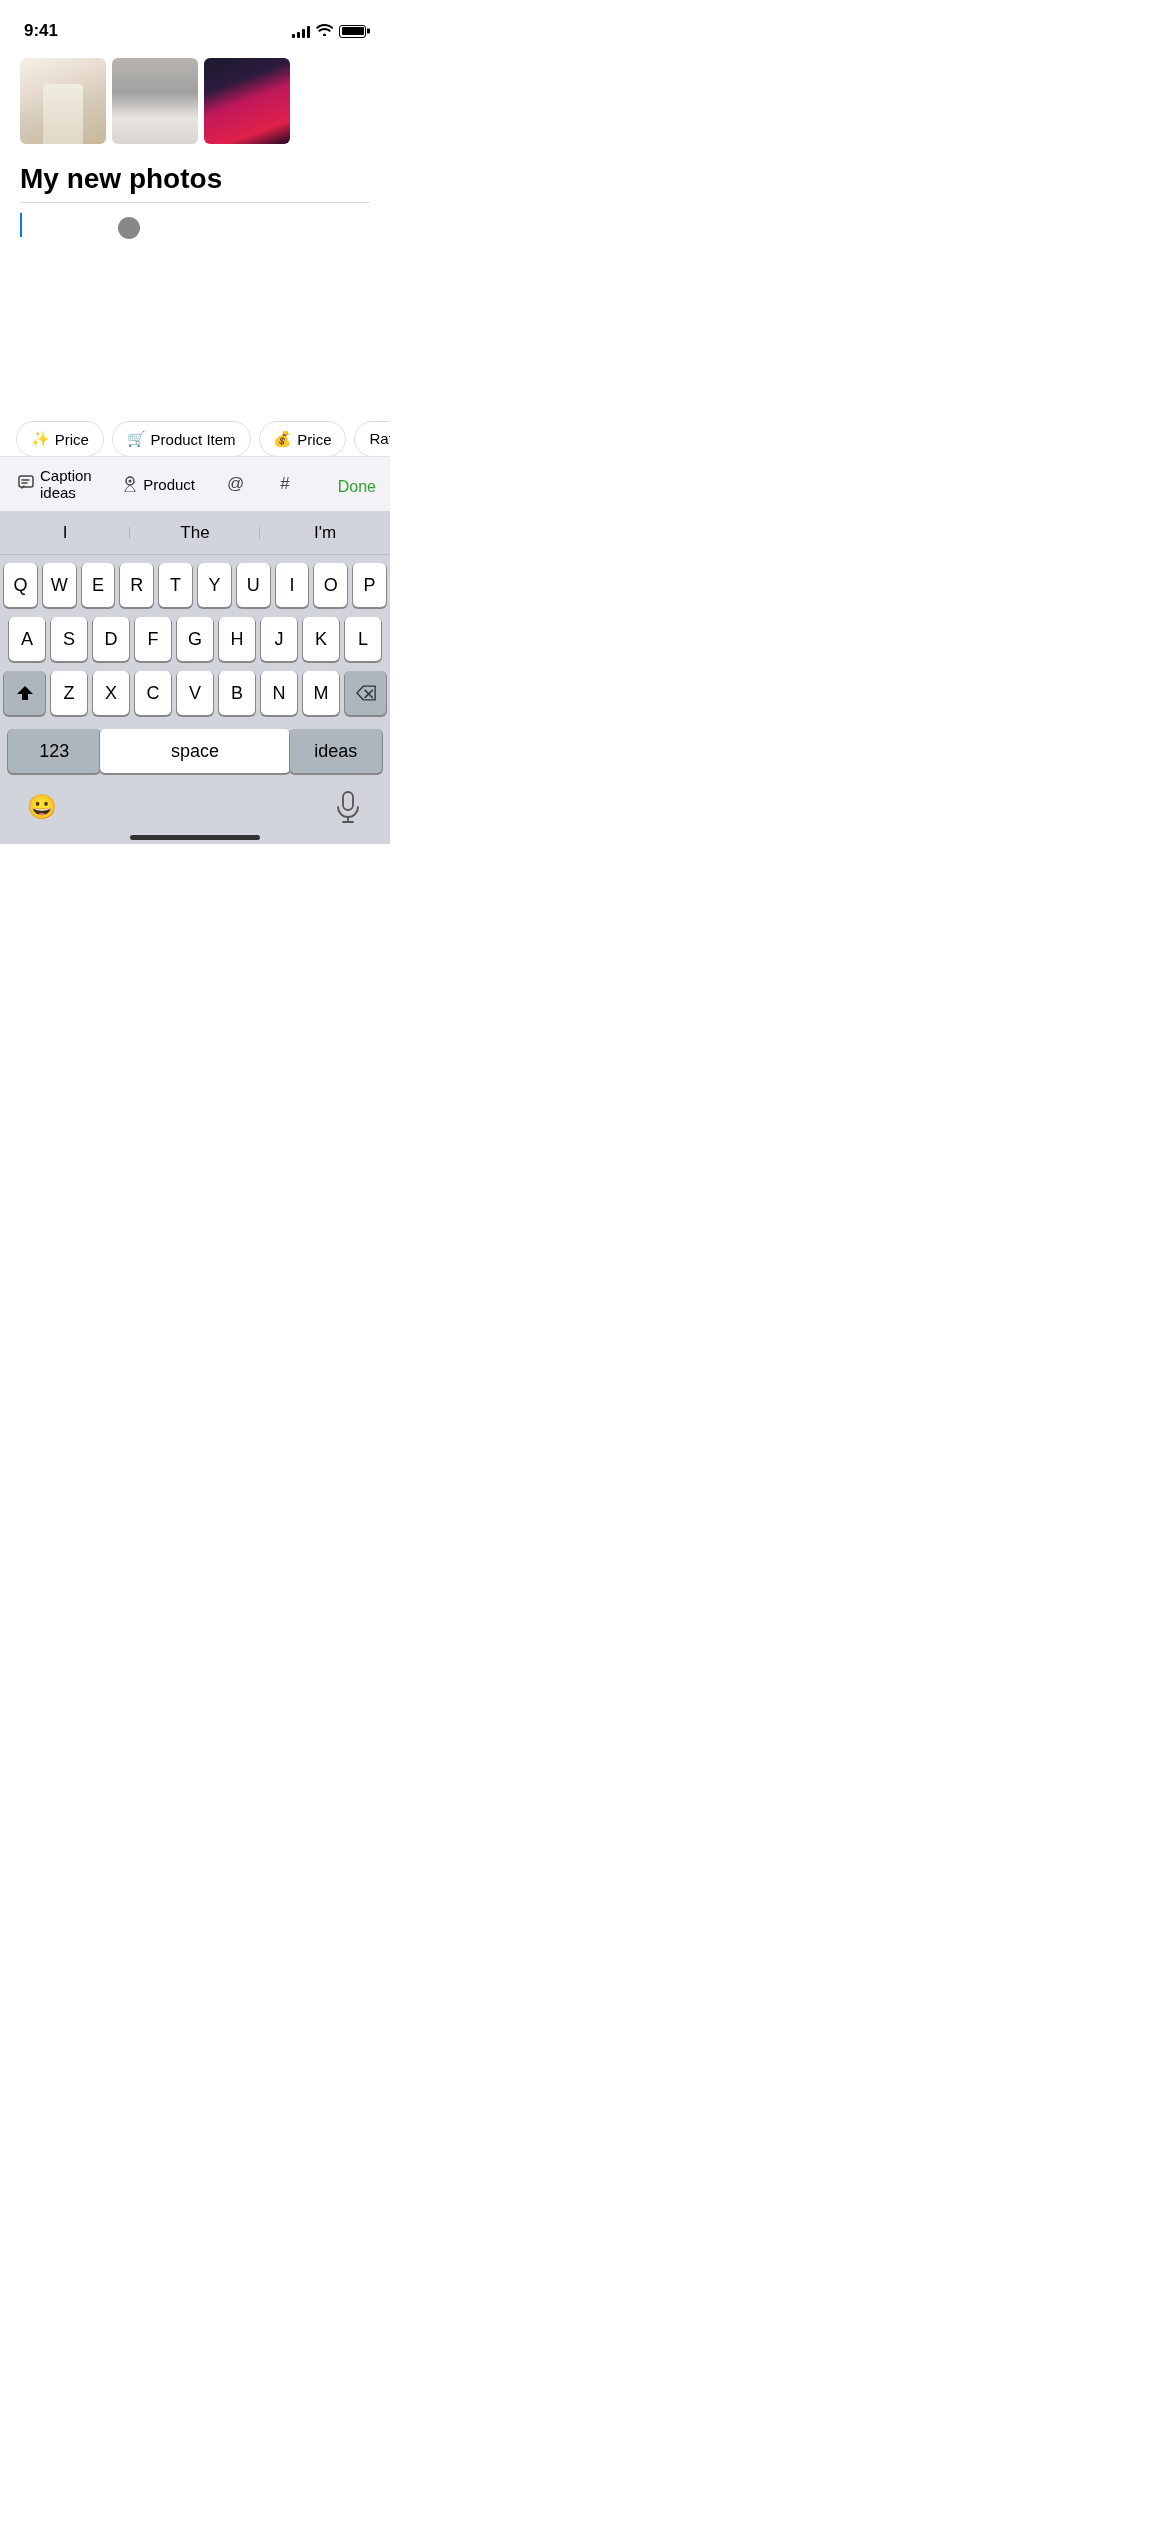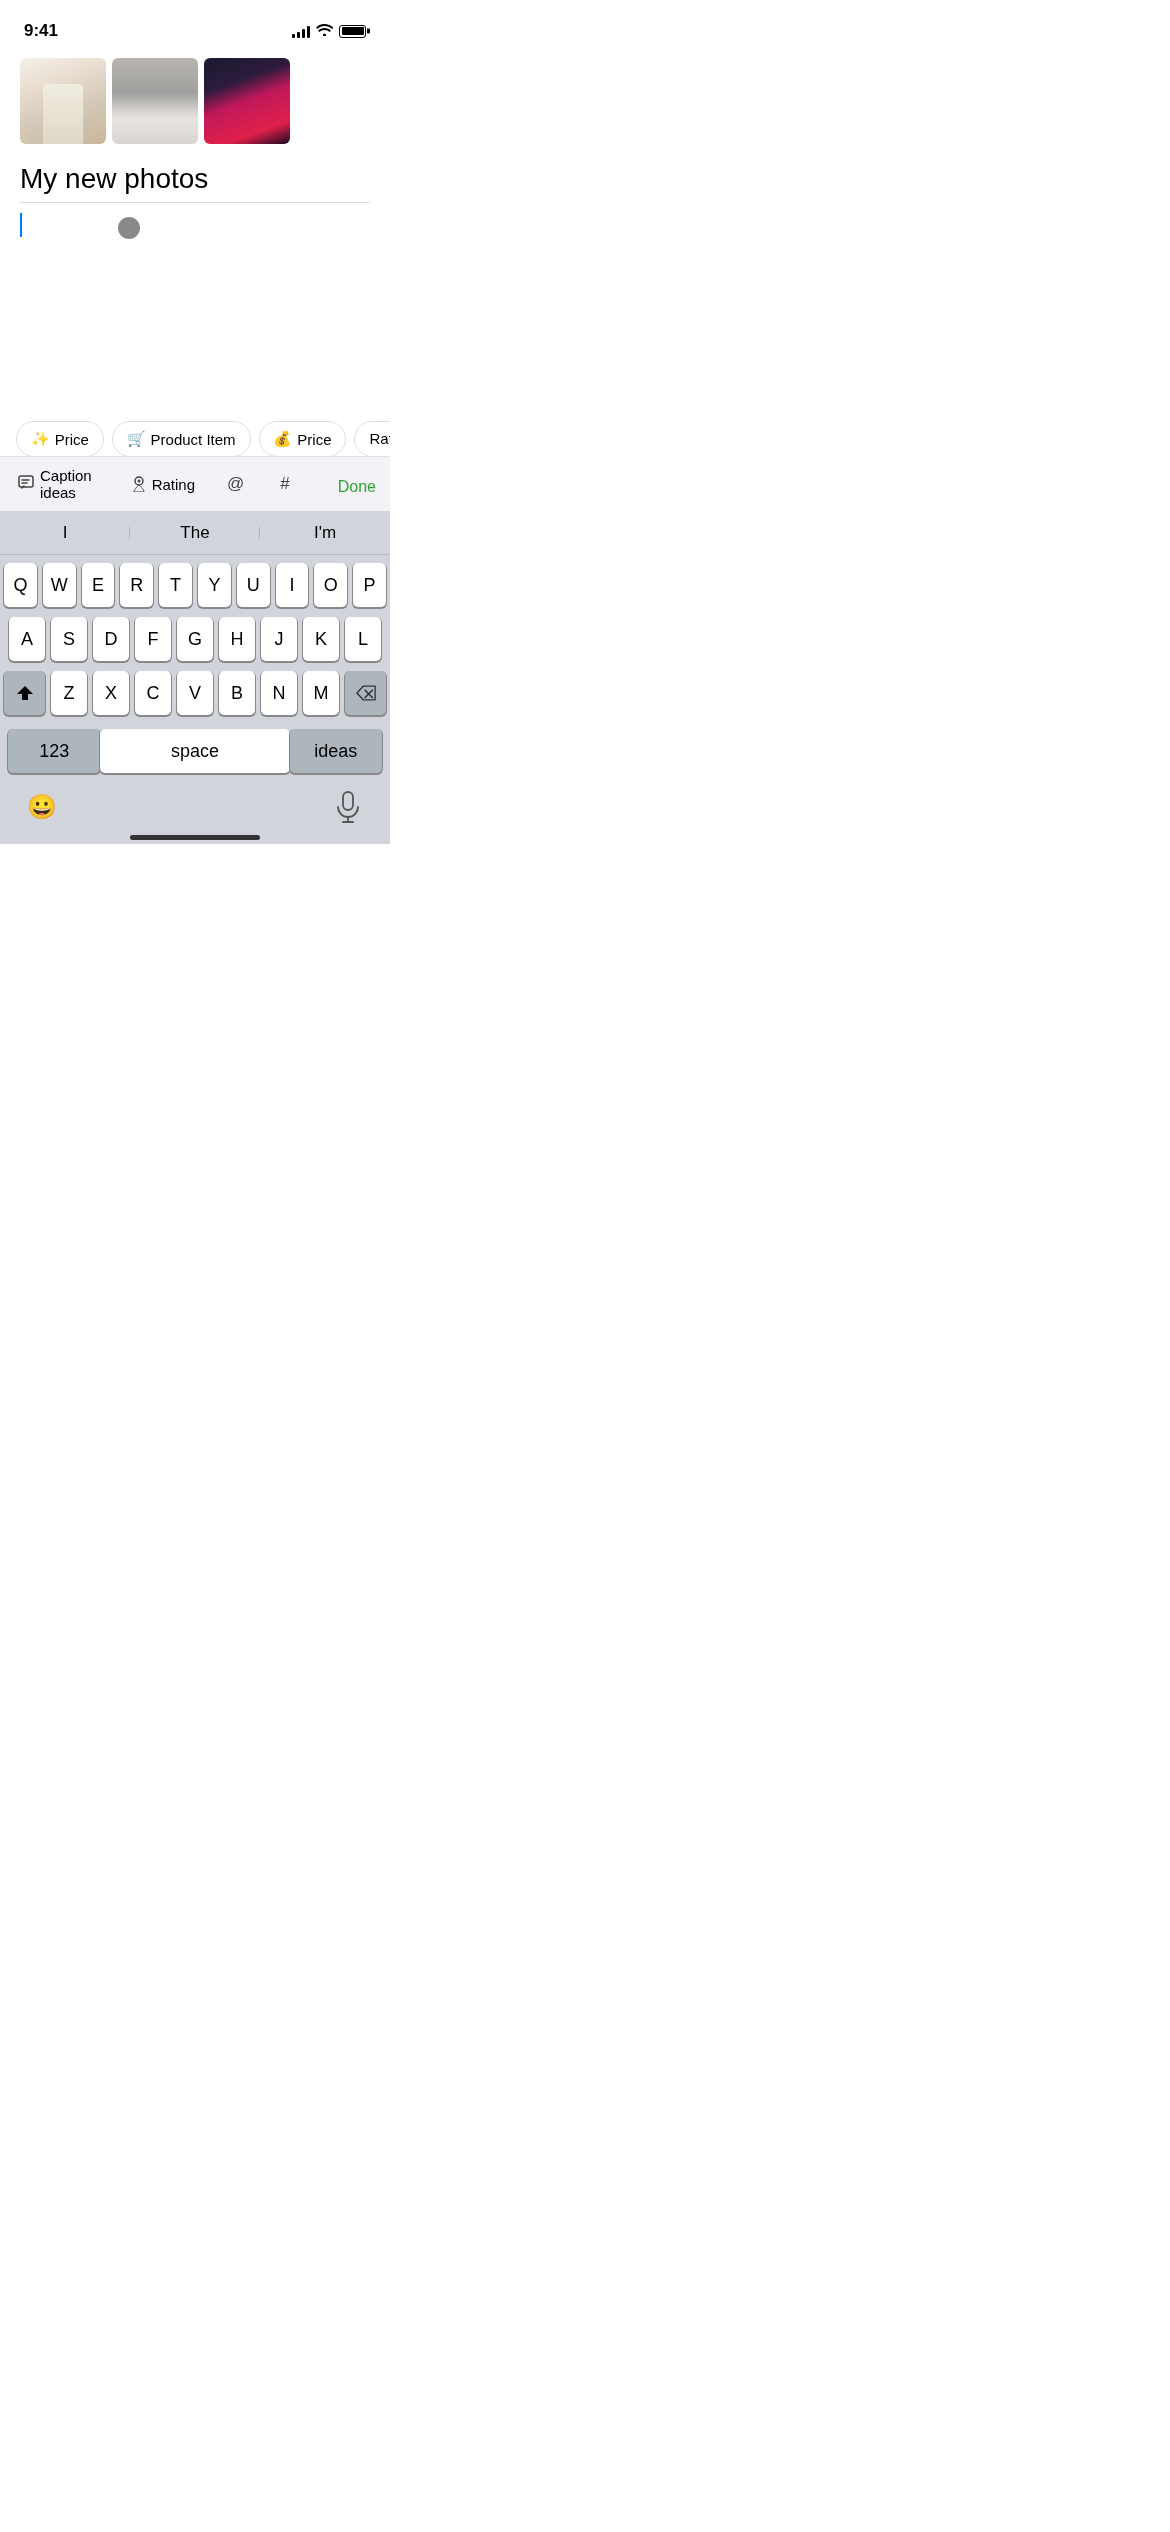--- a/index.html
+++ b/index.html
@@ -117,21 +117,21 @@
       background: linear-gradient(160deg, #1a1a2e 0%, #2d1b3d 30%, #c0185a 50%, #e0204a 80%, #1a0a20 100%);
       position: relative;
     }
 
     
     .title-section {
       padding: 8px 20px 0;
     }
     .photo-title {
       font-size: 28px;
-      font-weight: 400;
+      font-weight: 700;
       color: #000;
       line-height: 1.2;
     }
     .title-underline {
       height: 1px;
       background: #ddd;
       margin: 6px 0 0;
     }
 
     
@@ -420,21 +420,21 @@
   </div>
 
   <div class="toolbar-btn">
     <span>
       <svg width="18" height="18" viewBox="0 0 18 18" fill="none">
         <circle cx="9" cy="7" r="4" stroke="#444" stroke-width="1.5"></circle>
         <circle cx="9" cy="7" r="1.5" fill="#444"></circle>
         <path d="M9 11c0 0-5 4-5 7h10c0-3-5-7-5-7z" stroke="#444" stroke-width="1" fill="none"></path>
       </svg>
     </span>
-    <span>Rating</span>
+    <span>Product</span>
   </div>
 
   <div class="toolbar-symbol">@</div>
   <div class="toolbar-symbol">#</div>
 
   <div class="toolbar-separator"></div>
 
   <div class="toolbar-done">Done</div>
 </div>
 

